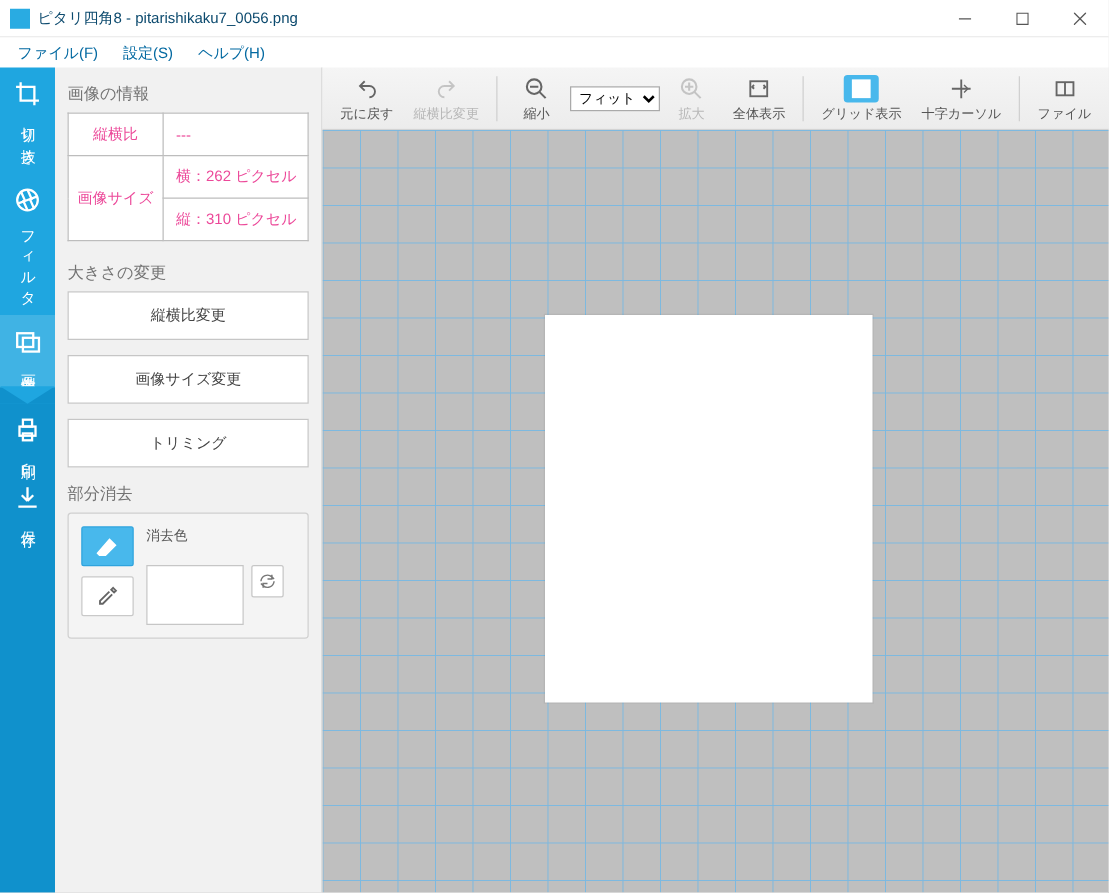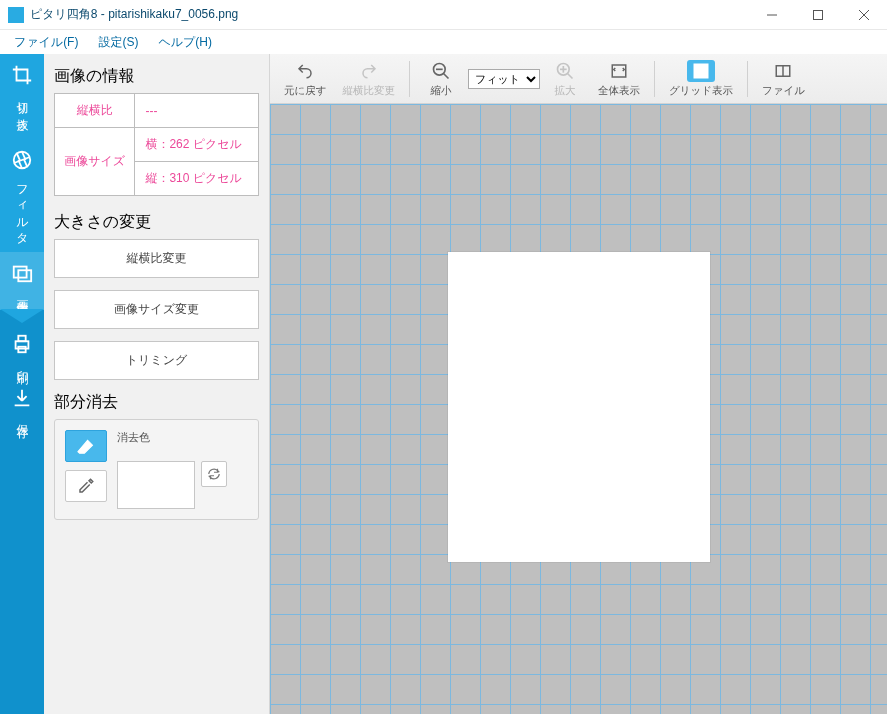--- a/index.html
+++ b/index.html
@@ -19,21 +19,21 @@
 .left-rail { width: 44px; background: #1fa6e0; display: flex; flex-direction: column; align-items: center; color: #fff; font-size: 11px; position: relative; }
 .left-rail .rail-item { width: 100%; display: flex; flex-direction: column; align-items: center; padding: 10px 0 12px; cursor: pointer; }
 .left-rail .rail-item.active { background: rgba(255,255,255,0.15); }
 .left-rail .rail-icon { width: 22px; height: 22px; margin-bottom: 6px; }
 .left-rail .rail-label { writing-mode: vertical-rl; letter-spacing: 2px; font-size: 12px; }
 .left-rail .rail-divider-arrow { width: 0; height: 0; border-left: 22px solid transparent; border-right: 22px solid transparent; border-top: 14px solid #1fa6e0; position: relative; margin-top: -1px; }
 .left-rail .rail-below { background: #1091cc; flex: 1; width: 100%; display: flex; flex-direction: column; align-items: center; }
 .left-rail .arrow-wrap { background:#1091cc; width:100%; }
 
 .side-panel { width: 226px; background: #f1f1f1; border-right: 1px solid #d6d6d6; padding: 8px 10px; overflow-y: auto; }
-.side-panel .section-title { font-size: 16px; color: #000000; margin: 4px 0 6px; }
+.side-panel .section-title { font-size: 13px; color: #737373; margin: 4px 0 6px; }
 .info-table { width: 100%; border-collapse: collapse; background: #fff; }
 .info-table td { border: 1px solid #bdbdbd; padding: 8px 6px; font-size: 12px; color: #ec4899; text-align: center; }
 .info-table .val { text-align: left; padding-left: 10px; }
 .panel-btn { display: block; width: 100%; background: #fff; border: 1px solid #c6c6c6; padding: 10px 0; font-size: 12px; color: #444; margin-bottom: 12px; text-align: center; cursor: pointer; }
 
 .erase-box { border: 1px solid #d0d0d0; border-radius: 3px; padding: 10px; display: flex; gap: 10px; background: #f4f4f4; }
 .erase-tools { display: flex; flex-direction: column; gap: 8px; }
 .tool-btn { width: 42px; height: 32px; border: 1px solid #c9c9c9; background: #fff; display: flex; align-items: center; justify-content: center; border-radius: 2px; cursor: pointer; }
 .tool-btn.active { background: #48b8ec; border-color: #2ea3dd; }
 .erase-right { flex: 1; }
@@ -250,20 +250,30 @@
               <svg width="20" height="18" viewBox="0 0 24 24" fill="none" stroke="#666" stroke-width="2">
                 <rect x="3" y="3" width="18" height="18"></rect>
                 <line x1="9" y1="3" x2="9" y2="21"></line>
                 <line x1="15" y1="3" x2="15" y2="21"></line>
                 <line x1="3" y1="9" x2="21" y2="9"></line>
                 <line x1="3" y1="15" x2="21" y2="15"></line>
               </svg>
             </div>
           <div class="lbl">グリッド表示</div>
         </div>
+        <div class="tb-btn">
+          <div class="tb-icon-box">
+              <svg width="20" height="18" viewBox="0 0 24 24" fill="none" stroke="#666" stroke-width="2">
+                <line x1="12" y1="2" x2="12" y2="22"></line>
+                <line x1="2" y1="12" x2="22" y2="12"></line>
+                <path d="M15 8l4 4-4 4" stroke-width="1.5"></path>
+              </svg>
+            </div>
+          <div class="lbl">十字カーソル</div>
+        </div>
       </div>
       <div class="tb-sep"></div>
       <div class="tb-group">
         <div class="tb-btn">
           <div class="tb-icon-box">
               <svg width="22" height="18" viewBox="0 0 24 24" fill="none" stroke="#666" stroke-width="2">
                 <rect x="3" y="5" width="18" height="14"></rect>
                 <line x1="12" y1="5" x2="12" y2="19"></line>
               </svg>
             </div>

